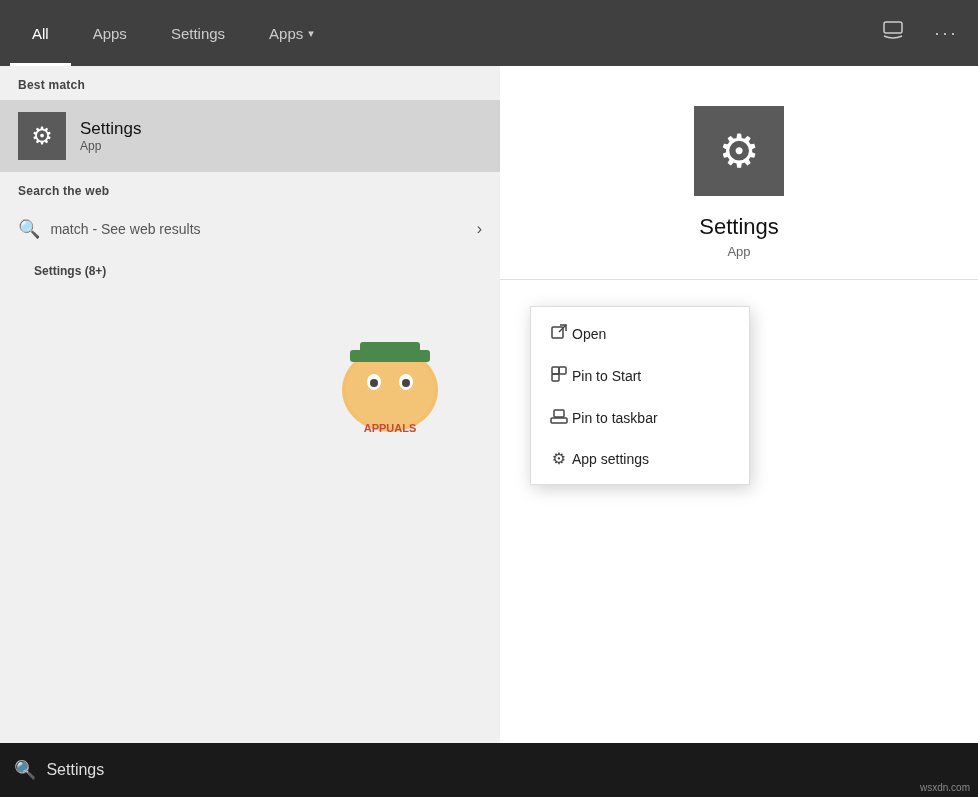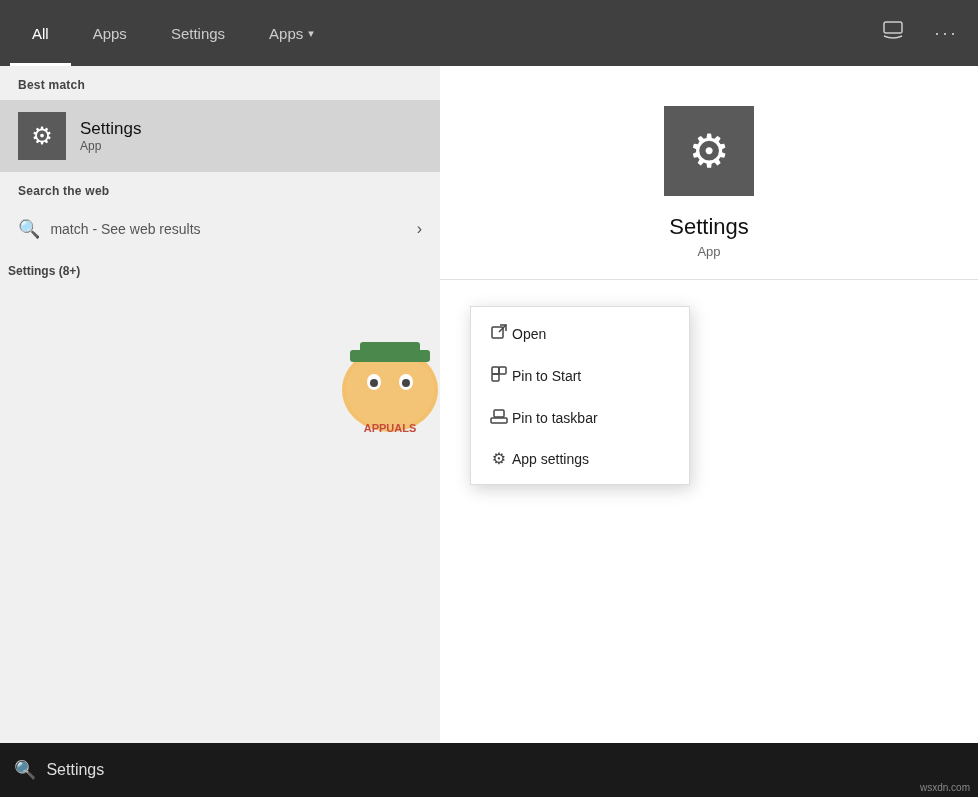--- a/index.html
+++ b/index.html
@@ -69,21 +69,21 @@
     }
 
     
     .main-area {
       display: flex;
       height: calc(797px - 66px - 54px);
     }
 
     
     .left-panel {
-      width: 440px;
+      width: 500px;
       background: #f0f0f0;
       flex-shrink: 0;
     }
 
     .section-label {
       font-size: 12px;
       font-weight: 600;
       color: #444;
       padding: 12px 18px 8px;
       text-transform: none;
@@ -150,21 +150,21 @@
     .chevron-right {
       font-size: 16px;
       color: #555;
     }
 
     
     .settings-section-label {
       font-size: 12px;
       font-weight: 600;
       color: #444;
-      padding: 12px 8px 8px;
+      padding: 12px 34px 8px;
     }
 
     
     .right-panel {
       flex: 1;
       background: #fff;
       display: flex;
       flex-direction: column;
       align-items: center;
       padding-top: 40px;

